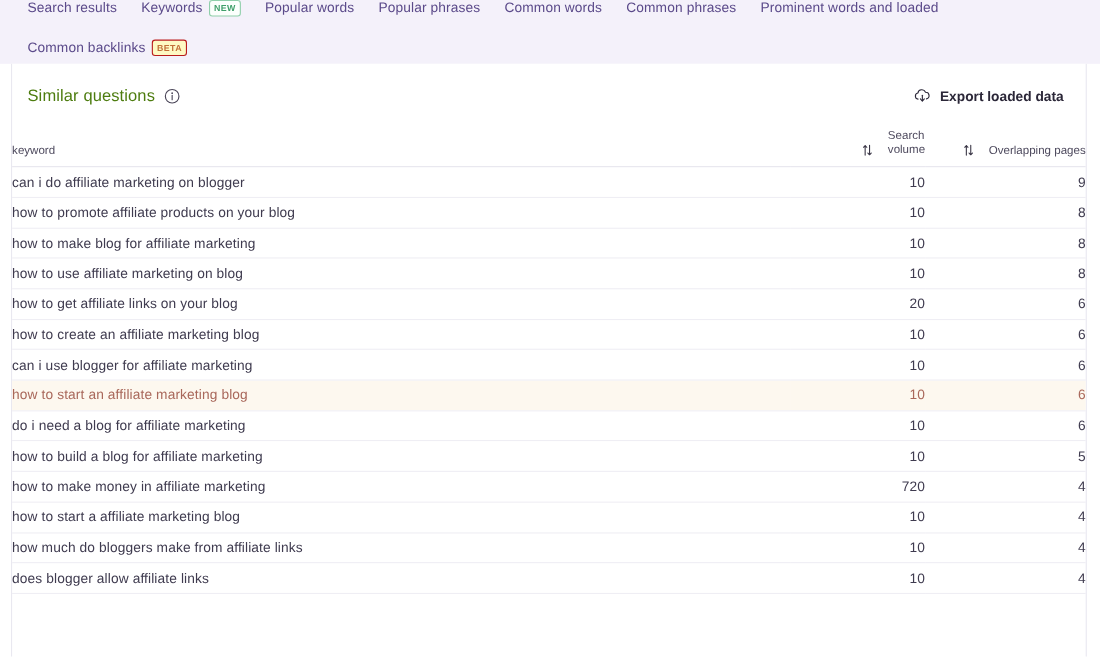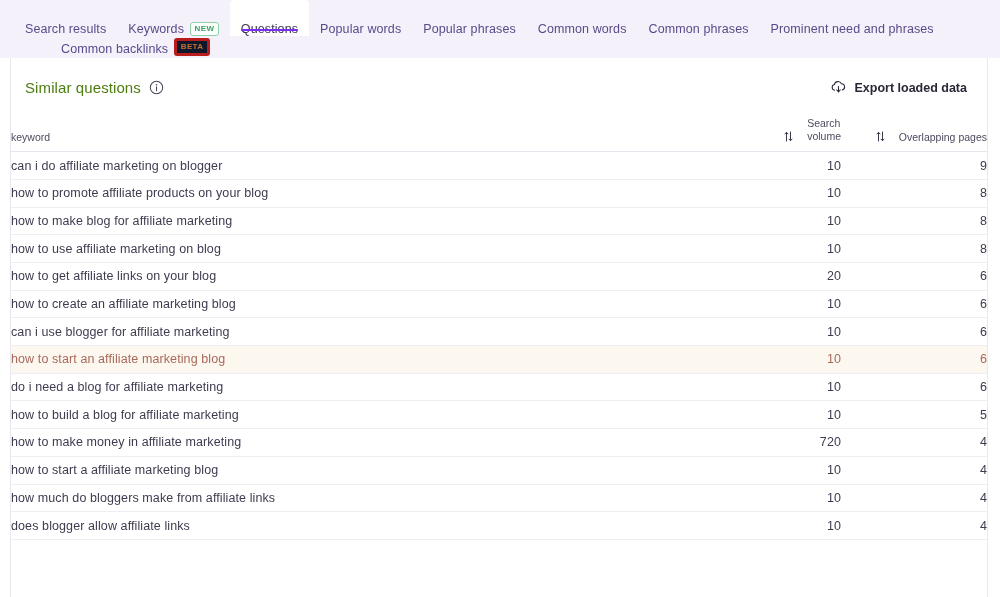--- a/index.html
+++ b/index.html
@@ -30,26 +30,25 @@
   .tabrow {
     display: flex;
     align-items: flex-end;
     height: 36px;
     padding-left: 14px;
   }
   .tabrow.second {
     height: 22px;
     align-items: center;
     padding-top: 0px;
-    margin-left: 36px;
   }
   .tab {
     position: relative;
     display: flex;
-    align-items: flex-end;
+    align-items: flex-start;
     gap: 6px;
     font-size: 12.5px;
     color: #5b4a8a;
     padding: 0 11px;
     height: 36px;
     white-space: nowrap;
     cursor: pointer;
     letter-spacing: 0.1px;
   }
   .tab.second-row {
@@ -78,22 +77,22 @@
     letter-spacing: 0.4px;
     font-weight: 600;
   }
   .badge.new {
     color: #3f9f6a;
     border: 1px solid #8fcfaa;
     background: #fbfffc;
   }
   .badge.beta {
     color: #c2703a;
-    border: 3px solid #b91c1c;
-    background: #0f172a;
+    border: 1px solid #b91c1c;
+    background: #fef9c3;
   }
 
   
   .panel {
     position: absolute;
     left: 10px;
     right: 12px;
     top: 58px;
     bottom: 0;
     background: #ffffff;
@@ -193,38 +192,34 @@
 
   <div class="tabbar">
     <div class="tabrow">
         <div class="tab">
           <span>Search results</span>
         </div>
         <div class="tab">
           <span>Keywords</span>
           <span class="badge new">NEW</span>
         </div>
-        <div class="tab active">
-          <span>Questions</span>
-          <span class="tab-underline"></span>
-        </div>
         <div class="tab">
           <span>Popular words</span>
         </div>
         <div class="tab">
           <span>Popular phrases</span>
         </div>
         <div class="tab">
           <span>Common words</span>
         </div>
         <div class="tab">
           <span>Common phrases</span>
         </div>
         <div class="tab">
-          <span>Prominent need and phrases</span>
+          <span>Prominent words and loaded</span>
         </div>
       </div>
     <div class="tabrow second">
         <div class="tab second-row">
           <span>Common backlinks</span>
           <span class="badge beta">BETA</span>
         </div>
       </div>
   </div>
 

